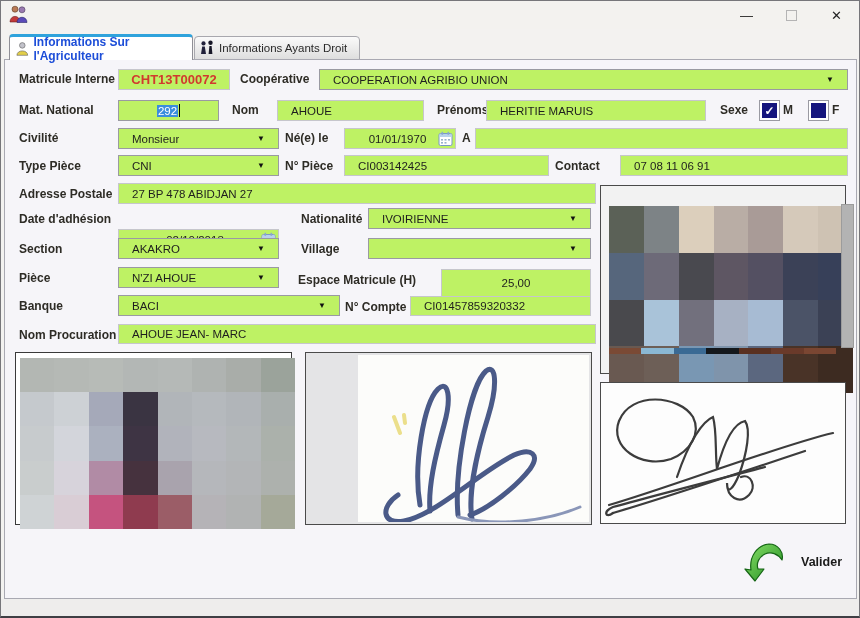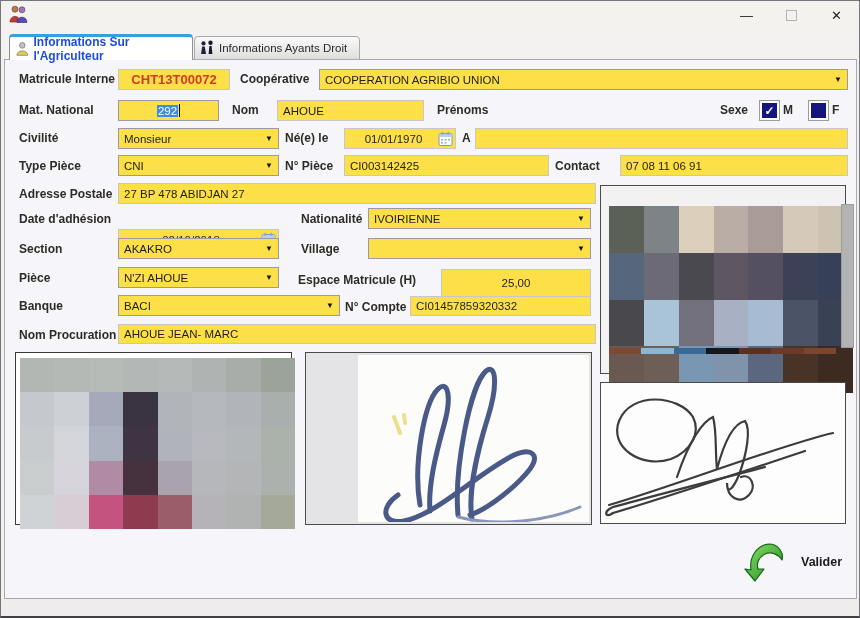--- a/index.html
+++ b/index.html
@@ -16,22 +16,22 @@
   .tab{position:absolute;display:flex;align-items:center;gap:4px;box-sizing:border-box;cursor:pointer;}
   .tab-active{left:8px;top:33px;width:184px;height:26px;background:#fff;border:1px solid #8f8f96;border-bottom:none;
               border-top:3px solid #2fa3dc;border-radius:4px 4px 0 0;z-index:3;padding:0 6px;font-weight:bold;font-size:12px;color:#1d4ed8;}
   .tab-inactive{left:193px;top:35px;width:166px;height:24px;background:linear-gradient(#fafafa,#dedede);
               border:1px solid #a8a8ae;border-radius:4px 4px 0 0;z-index:1;padding:0 4px;font-size:11.5px;color:#2a2a2a;}
   
   .panel{position:absolute;left:3px;top:58px;width:853px;height:540px;background:#f6f5f9;border:1px solid #a9a9b2;box-sizing:border-box;z-index:2;}
   .bottomstrip{position:absolute;left:0;top:598px;width:100%;height:18px;background:#eeedec;}
   
   .lbl{position:absolute;font-weight:bold;font-size:12px;color:#2e2c26;white-space:nowrap;z-index:4;}
-  .box{position:absolute;background:#fde047;border:1px solid #c6c6cc;box-sizing:border-box;font-size:11.5px;color:#1e1e1e;
-       display:flex;align-items:center;padding:0 5px;white-space:nowrap;overflow:hidden;z-index:4;}
+  .box{position:absolute;background:#bef264;border:1px solid #c6c6cc;box-sizing:border-box;font-size:11.5px;color:#1e1e1e;
+       display:flex;align-items:center;padding:0 13px;white-space:nowrap;overflow:hidden;z-index:4;}
   .sel{border:1px solid #9a9aa2;justify-content:space-between;cursor:pointer;}
   .sel .selval{overflow:hidden;white-space:nowrap;}
   .arrow{font-size:8px;color:#111;margin-left:4px;flex:0 0 auto;}
   .matricule{justify-content:center;font-weight:bold;font-size:13px;color:#d13a2e;}
   .center{justify-content:center;}
   .datebox{justify-content:center;position:relative;}
   .calbtn{position:absolute;right:2px;top:2px;cursor:pointer;line-height:0;}
   .selhl{background:#3b8dde;color:#fff;padding:0 1px;}
   .caret{display:inline-block;width:1px;height:13px;background:#000;margin-left:1px;}
   .cb{position:absolute;width:15px;height:15px;background:#15157d;border:2px solid #fff;outline:1px solid #9a9aa2;
@@ -113,20 +113,23 @@
   <div class="lbl" style="left:18px;top:102px;">Mat. National</div>
   <div class="box center" style="left:117px;top:99px;width:101px;height:21px;border-color:#9a9aa2;">
     <span class="selhl">292</span>
       <span class="caret"></span>
   </div>
   <div class="lbl" style="left:231px;top:102px;">Nom</div>
   <div class="box" style="left:276px;top:99px;width:147px;height:21px;">
     <span>AHOUE</span>
   </div>
   <div class="lbl" style="left:436px;top:102px;">Prénoms</div>
+  <div class="box" style="left:485px;top:99px;width:220px;height:21px;">
+    <span>HERITIE MARUIS</span>
+  </div>
   <div class="lbl" style="left:719px;top:102px;">Sexe</div>
   <span class="cb checked" style="left:759px;top:100px;"></span>
   <div class="lbl" style="left:782px;top:102px;">M</div>
   <span class="cb" style="left:808px;top:100px;"></span>
   <div class="lbl" style="left:831px;top:102px;">F</div>
 
   <div class="lbl" style="left:18px;top:130px;">Civilité</div>
   <div class="box sel" style="left:117px;top:127px;width:161px;height:21px;">
     <span class="selval">Monsieur</span>
     <span class="arrow">▼</span>

